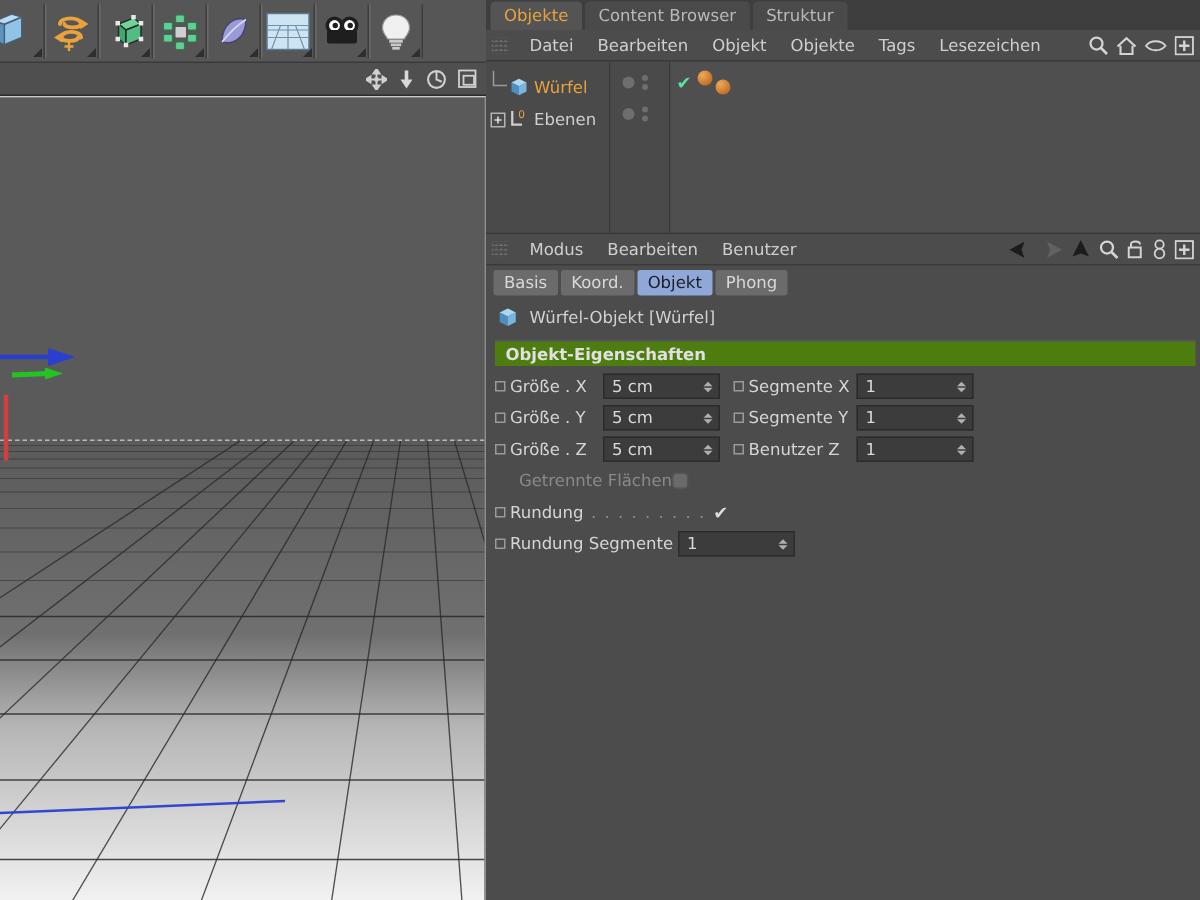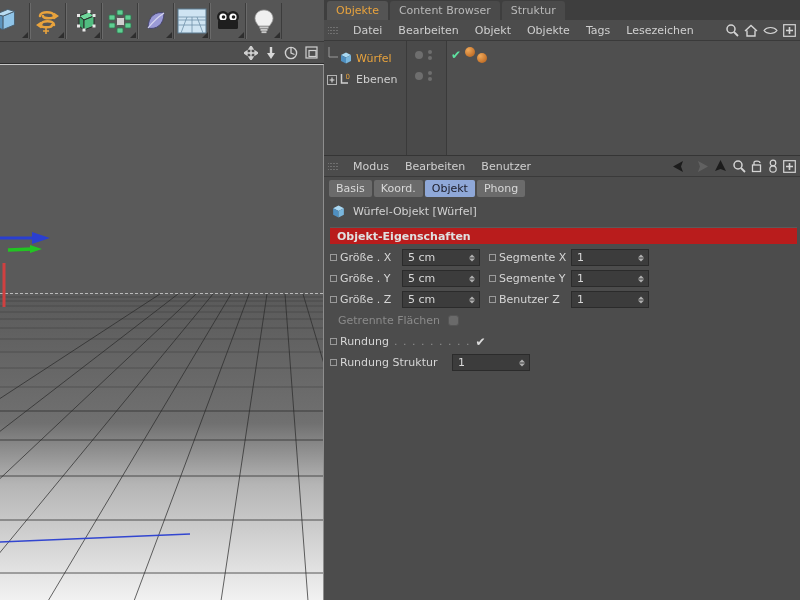--- a/index.html
+++ b/index.html
@@ -108,33 +108,33 @@
   
   #attr-title { height: 24px; display: flex; align-items: center; gap: 7px; padding-left: 7px; background:#4c4c4c; }
   #attr-title span { font-size: 11px; color: #d2d2d2; }
   #attr-tabs { height: 22px; display: flex; align-items: center; padding-left: 5px; gap: 2px; background:#4c4c4c; }
   .atab { height: 17px; padding: 0 7px; display: flex; align-items: center;
     font-size: 11px; color: #d8d8d8; background: #6b6b6b; border-radius: 2px; }
   .atab.active { background: #8fa8d8; color: #1c1c28; }
 
   .section-header {
     height: 17px; display: flex; align-items: center; padding-left: 7px;
-    background: #b91c1c; border-top: 1px solid #5a5a5a;
+    background: #4d7c0f; border-top: 1px solid #5a5a5a;
     font-size: 11px; font-weight: bold; color: #e0e0e0;
     margin: 4px 3px 3px 6px;
     text-align: right;
   }
 
   .prop-row { height: 21px; display: flex; align-items: center; padding-left: 6px; }
   .cb-small {
     width: 7px; height: 7px; border: 1px solid #9a9a9a;
     background: transparent; margin-right: 3px; flex: 0 0 auto;
   }
   .plabel { font-size: 11px; color: #d6d6d6; white-space: nowrap; }
-  .plabel.dim { color: #8a8a8a; }
+  .plabel.dim { color: #8a8a8a; text-align: right; }
   .leader { flex: 0 0 auto; font-size: 11px; color: #8d8d8d; letter-spacing: 1px; overflow: hidden; white-space: nowrap; }
   .numfield {
     position: relative; height: 17px;
     background: #3c3c3c; border: 1px solid #2b2b2b;
     display: flex; align-items: center; padding-left: 5px;
     font-size: 11px; color: #d8d8d8;
   }
   .spin { position: absolute; right: 4px; top: 50%; transform: translateY(-50%);
     display: flex; flex-direction: column; gap: 1px; }
   .spin i { width: 0; height: 0; border-left: 3px solid transparent; border-right: 3px solid transparent; display:block; }
@@ -559,21 +559,21 @@
     <div class="prop-row">
       <span class="cb-small"></span>
       <span class="plabel">Rundung</span>
       <span class="leader" style="margin:0 5px;">. . . . . . . . .</span>
       <span class="checkmark">✔</span>
     </div>
 
 
     <div class="prop-row">
       <span class="cb-small"></span>
-      <span class="plabel" style="width:112px;">Rundung Struktur</span>
+      <span class="plabel" style="width:112px;">Rundung Segmente</span>
       <div class="numfield" style="width:78px;">
         <span>1</span>
         <span class="spin">
             <i class="up"></i>
             <i class="dn"></i>
           </span>
       </div>
     </div>
 
   </div>

